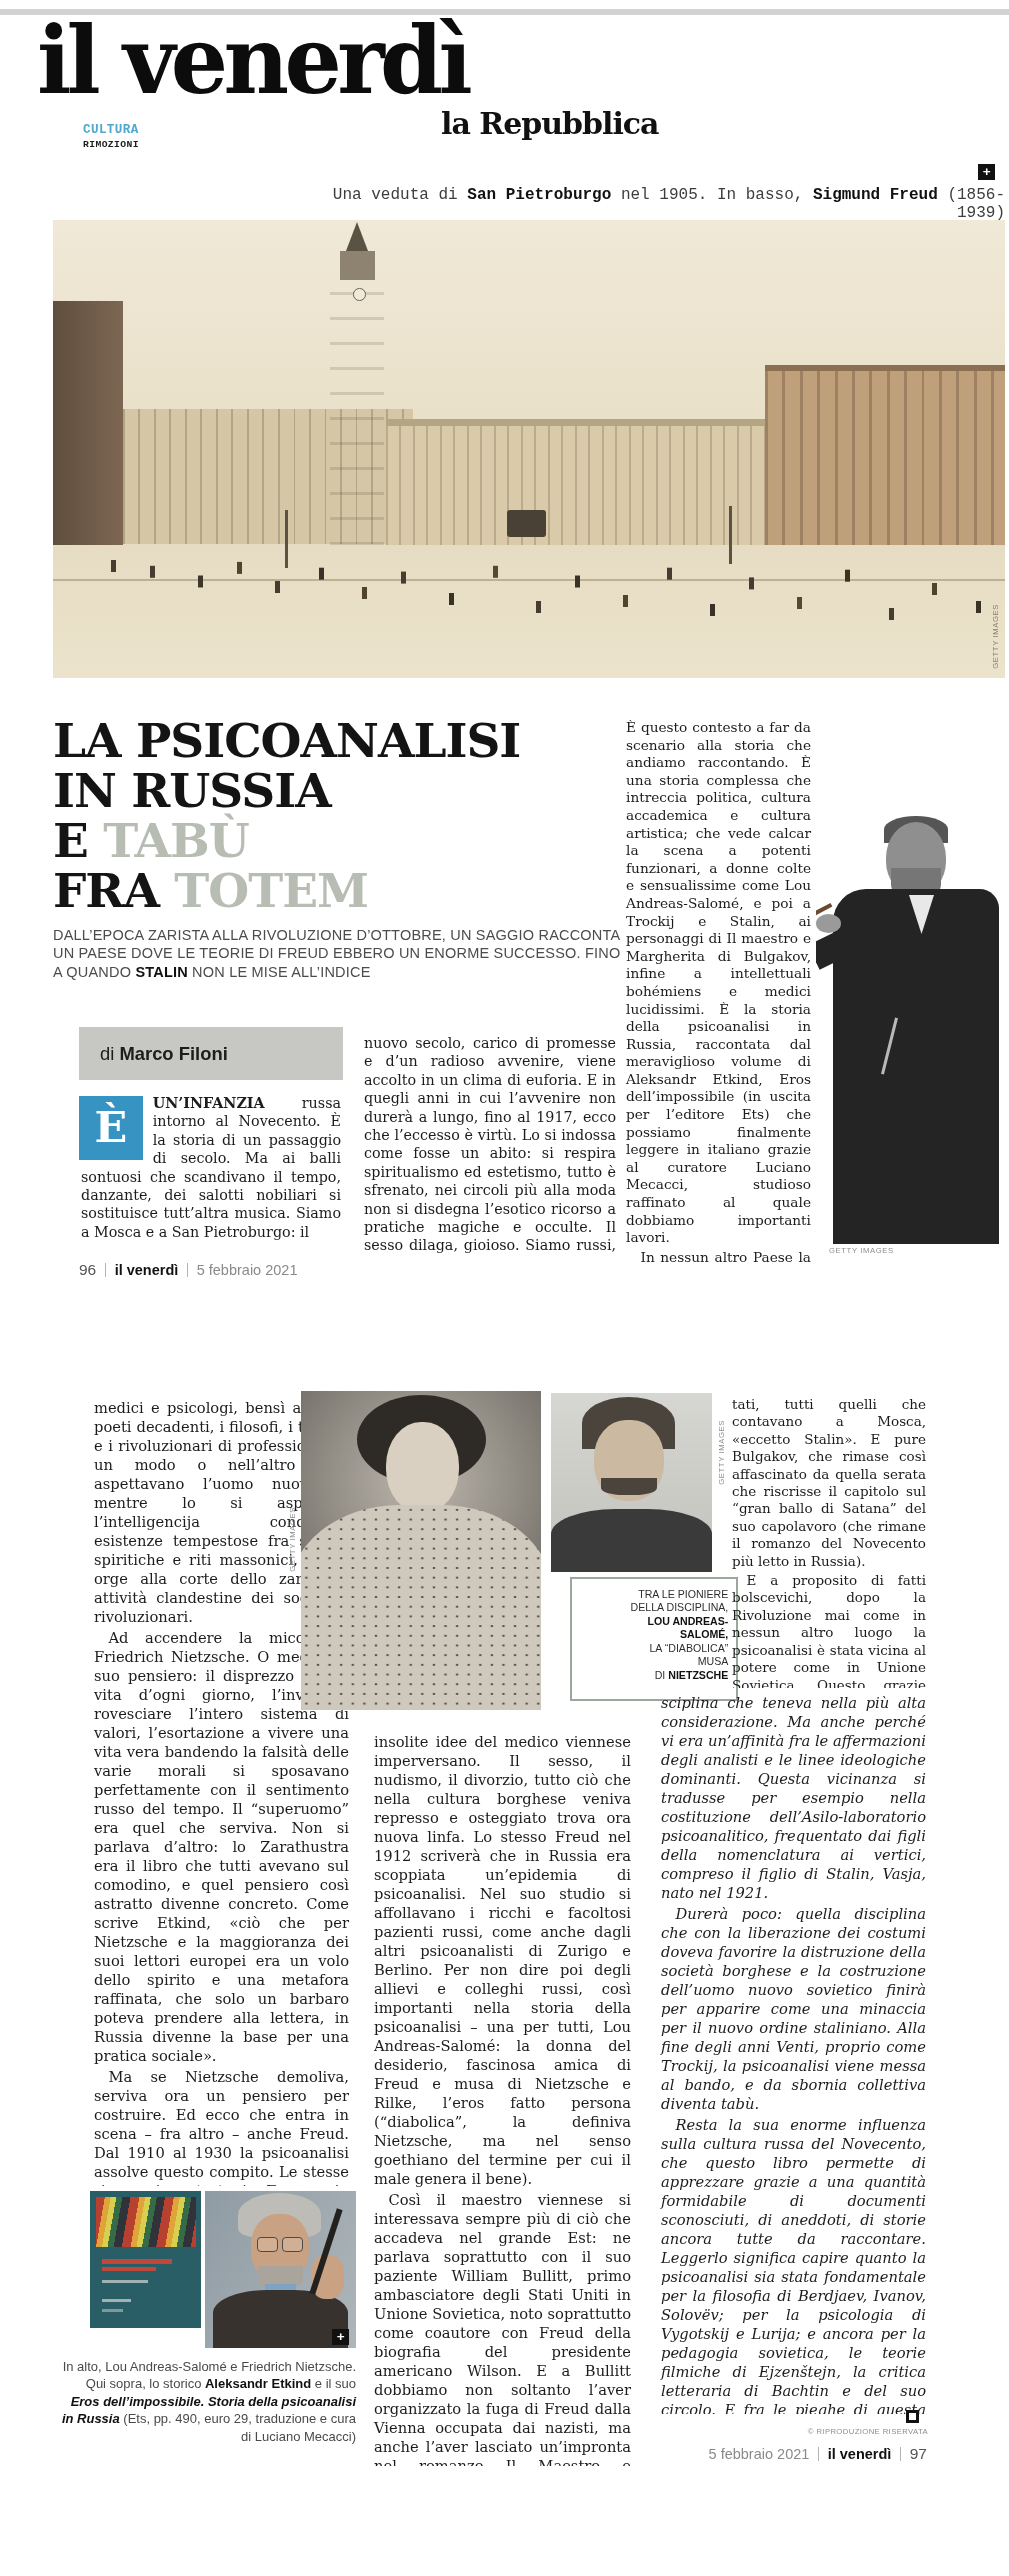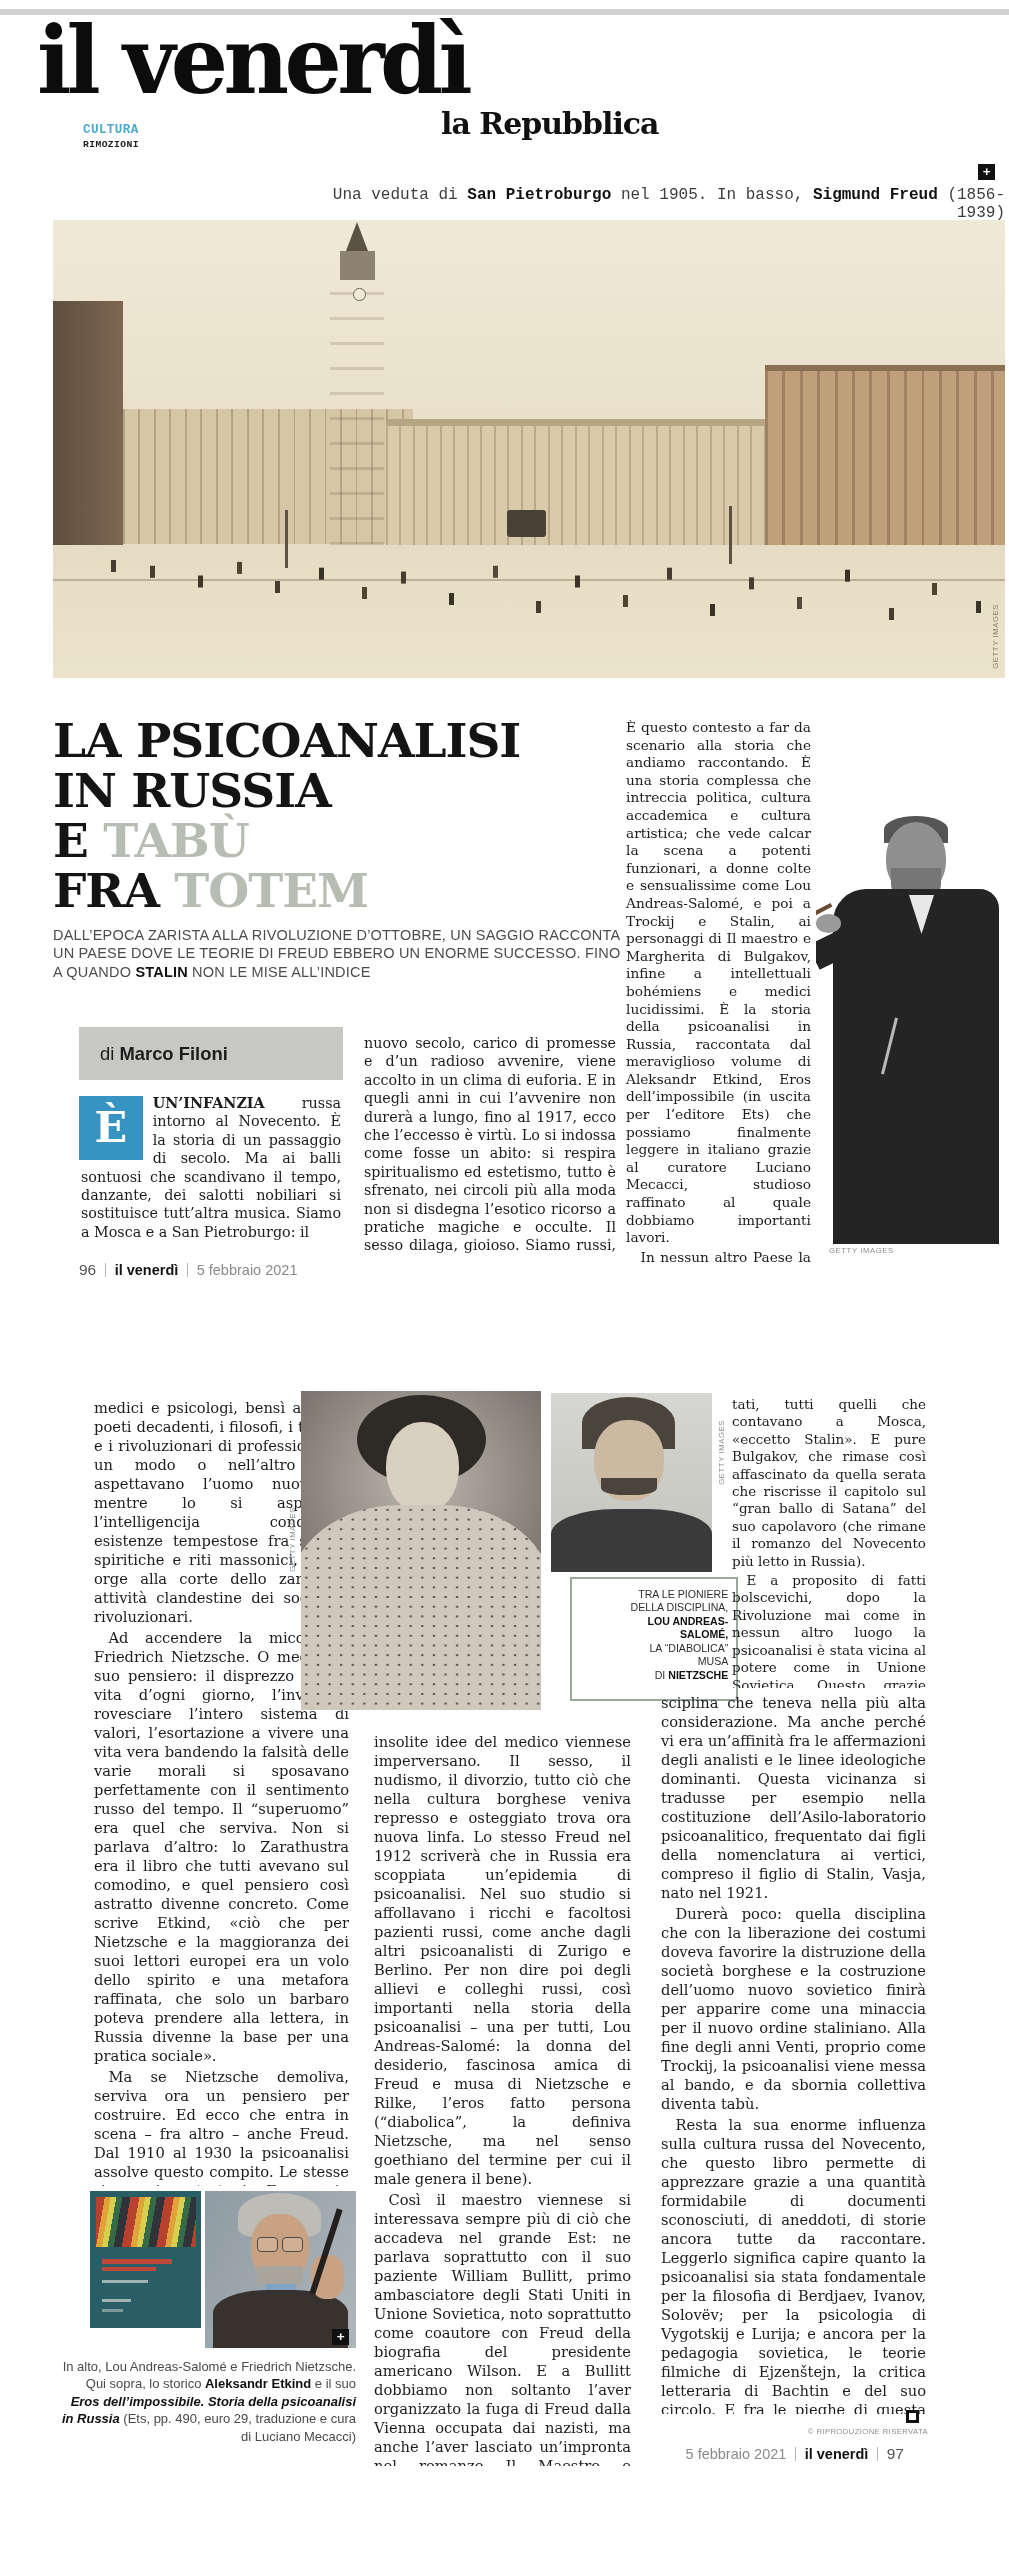--- a/index.html
+++ b/index.html
@@ -81,21 +81,21 @@
   .gettysmall{font-family:"Liberation Sans",sans-serif;font-size:7.7px;color:#8d8d8d;letter-spacing:0.6px;}
   
   .footer{font-family:"Liberation Sans",sans-serif;font-size:14.5px;color:#8a8a8a;}
   .footer .brand{color:#111;font-weight:bold;}
   .footer .pageno{color:#555;font-size:15.5px;}
   .sep{display:inline-block;width:1px;height:13.5px;background:#b4b4b4;margin:0 8.7px;vertical-align:-1.9px;}
   
   .col1p2{left:92px;top:1396px;width:259px;height:790px;font-size:14.7px;line-height:19px;}
   .col2p2{left:372px;top:1730px;width:261px;height:736px;font-size:14.7px;line-height:19px;}
   .col3p2a{left:730px;top:1394px;width:198px;height:294px;font-size:13.5px;line-height:17.4px;}
-  .col3p2b{left:659px;top:1691px;width:269px;height:723px;font-size:14.7px;line-height:19px;}
+  .col3p2b{left:659px;top:1691px;width:269px;height:723px;font-size:14.7px;line-height:19px;font-style:italic;}
   
   .lou{left:301px;top:1391px;width:240px;height:319px;overflow:hidden;
        background:radial-gradient(circle at 50% 28%,#bdb7ad,#5f5c56 78%);}
   .l-hair{left:56px;top:3.9px;width:129px;height:89px;background:#2e2a26;border-radius:50%;}
   .l-face{left:85px;top:31px;width:73px;height:91px;background:#d9d0c2;border-radius:48%;}
   .l-fur{left:-11.6px;top:114px;width:263px;height:207px;background:#cfc8bc;border-radius:42% 42% 0 0;
          background-image:radial-gradient(#5a5248 1.4px,transparent 1.6px);background-size:11.6px 9.7px;}
   
   .nietzsche{left:551px;top:1393px;width:161px;height:179px;overflow:hidden;
              background:linear-gradient(180deg,#d6d6d2,#c2c2bc);}
@@ -129,21 +129,21 @@
   .e-hand{left:106px;top:64px;width:33px;height:44px;background:#c9a283;border-radius:40%;}
   .e-mic{left:118px;top:15.5px;width:5.8px;height:89px;background:#23201d;transform:rotate(18deg);}
   .bottomcap{left:58px;top:2358px;width:298px;text-align:right;
              font-family:"Liberation Sans",sans-serif;font-size:13px;line-height:17.4px;color:#4a4a4a;}
   .bottomcap b{color:#111;}
   .bottomcap .bi{font-weight:bold;font-style:italic;color:#111;}
   .endmark{left:906px;top:2410px;width:6.8px;height:6.8px;background:#fff;border:3.9px solid #111;}
   .copyright{left:715px;top:2427px;width:213px;text-align:right;
              font-family:"Liberation Sans",sans-serif;font-size:7.7px;color:#8d8d8d;letter-spacing:0.4px;}
   .footer1{left:79px;top:1261px;}
-  .footer2{left:556px;top:2445px;width:348px;text-align:right;}
+  .footer2{left:579px;top:2445px;width:348px;text-align:right;}
 </style>
 </head>
 <body>
 
 <div class="sheet">
 
   <div class="abs toprule"></div>
   <div class="abs logo">il venerdì</div>
   <div class="abs paper">la Repubblica</div>
   <div class="abs section sans">CULTURA</div>

